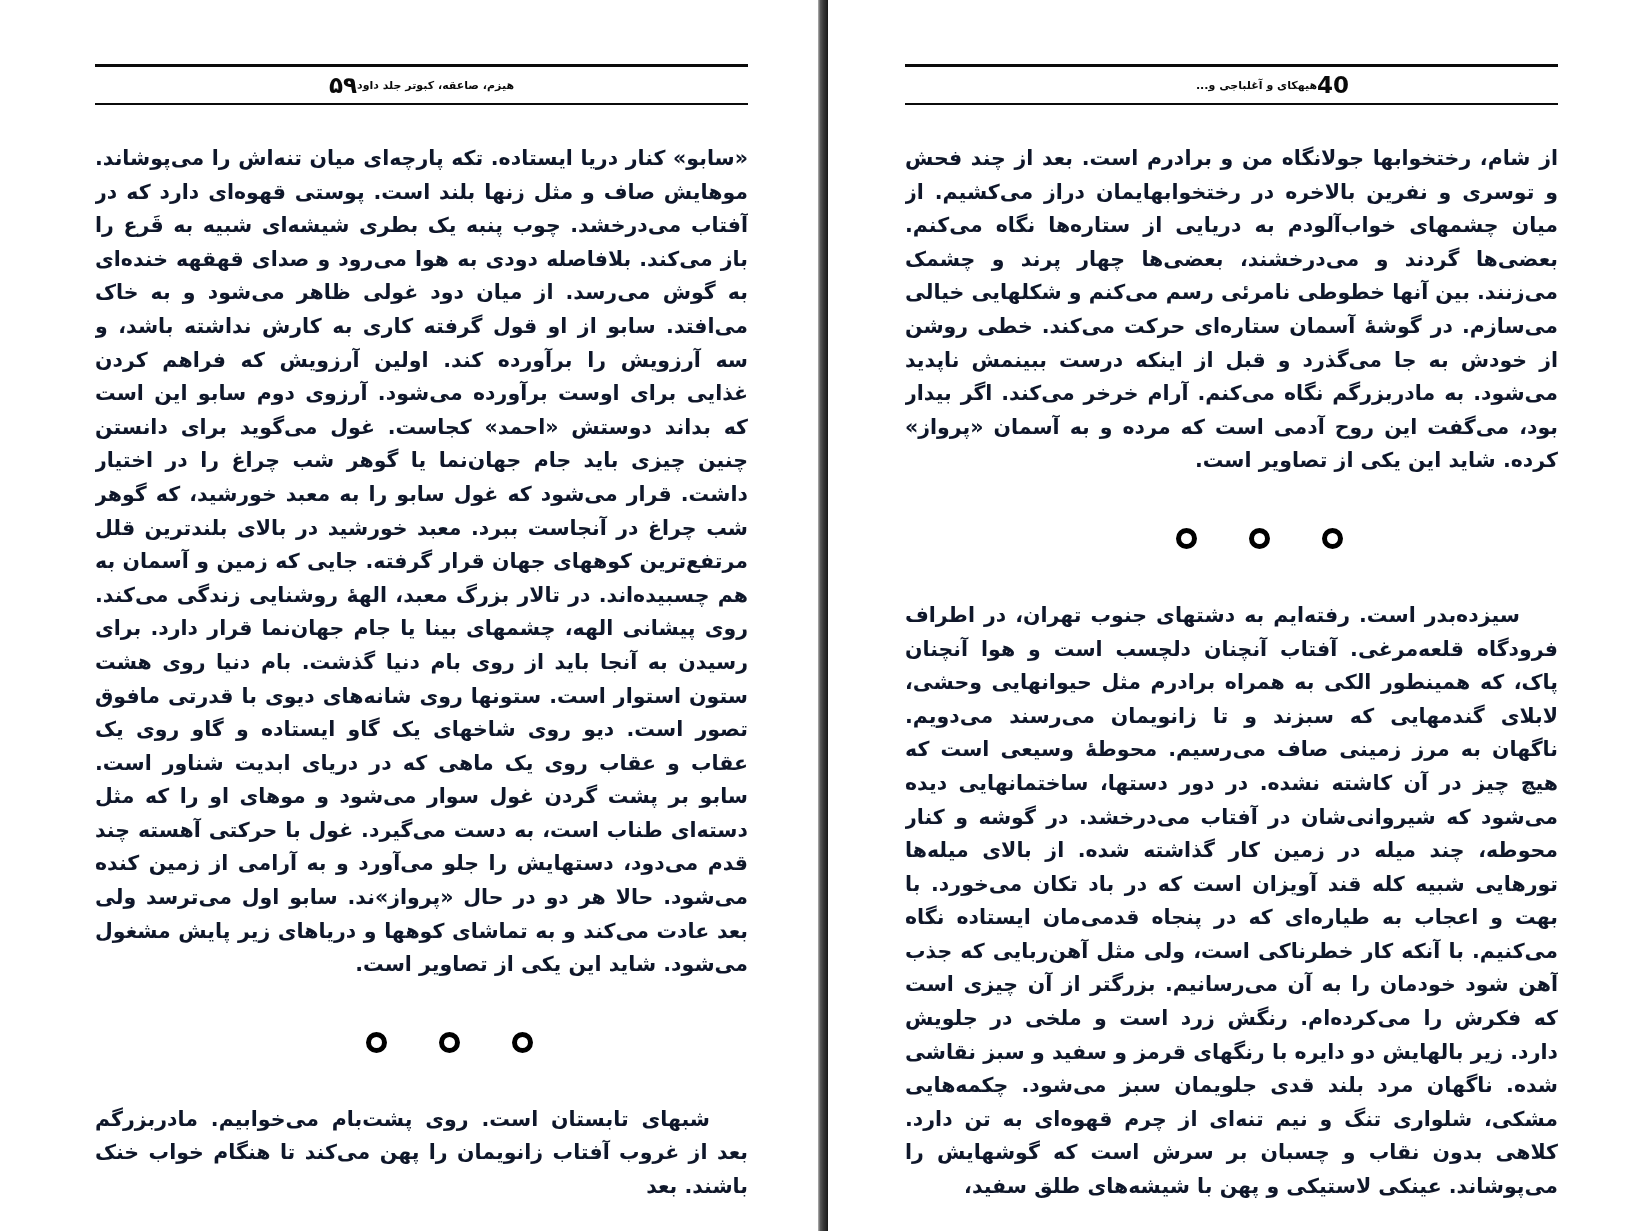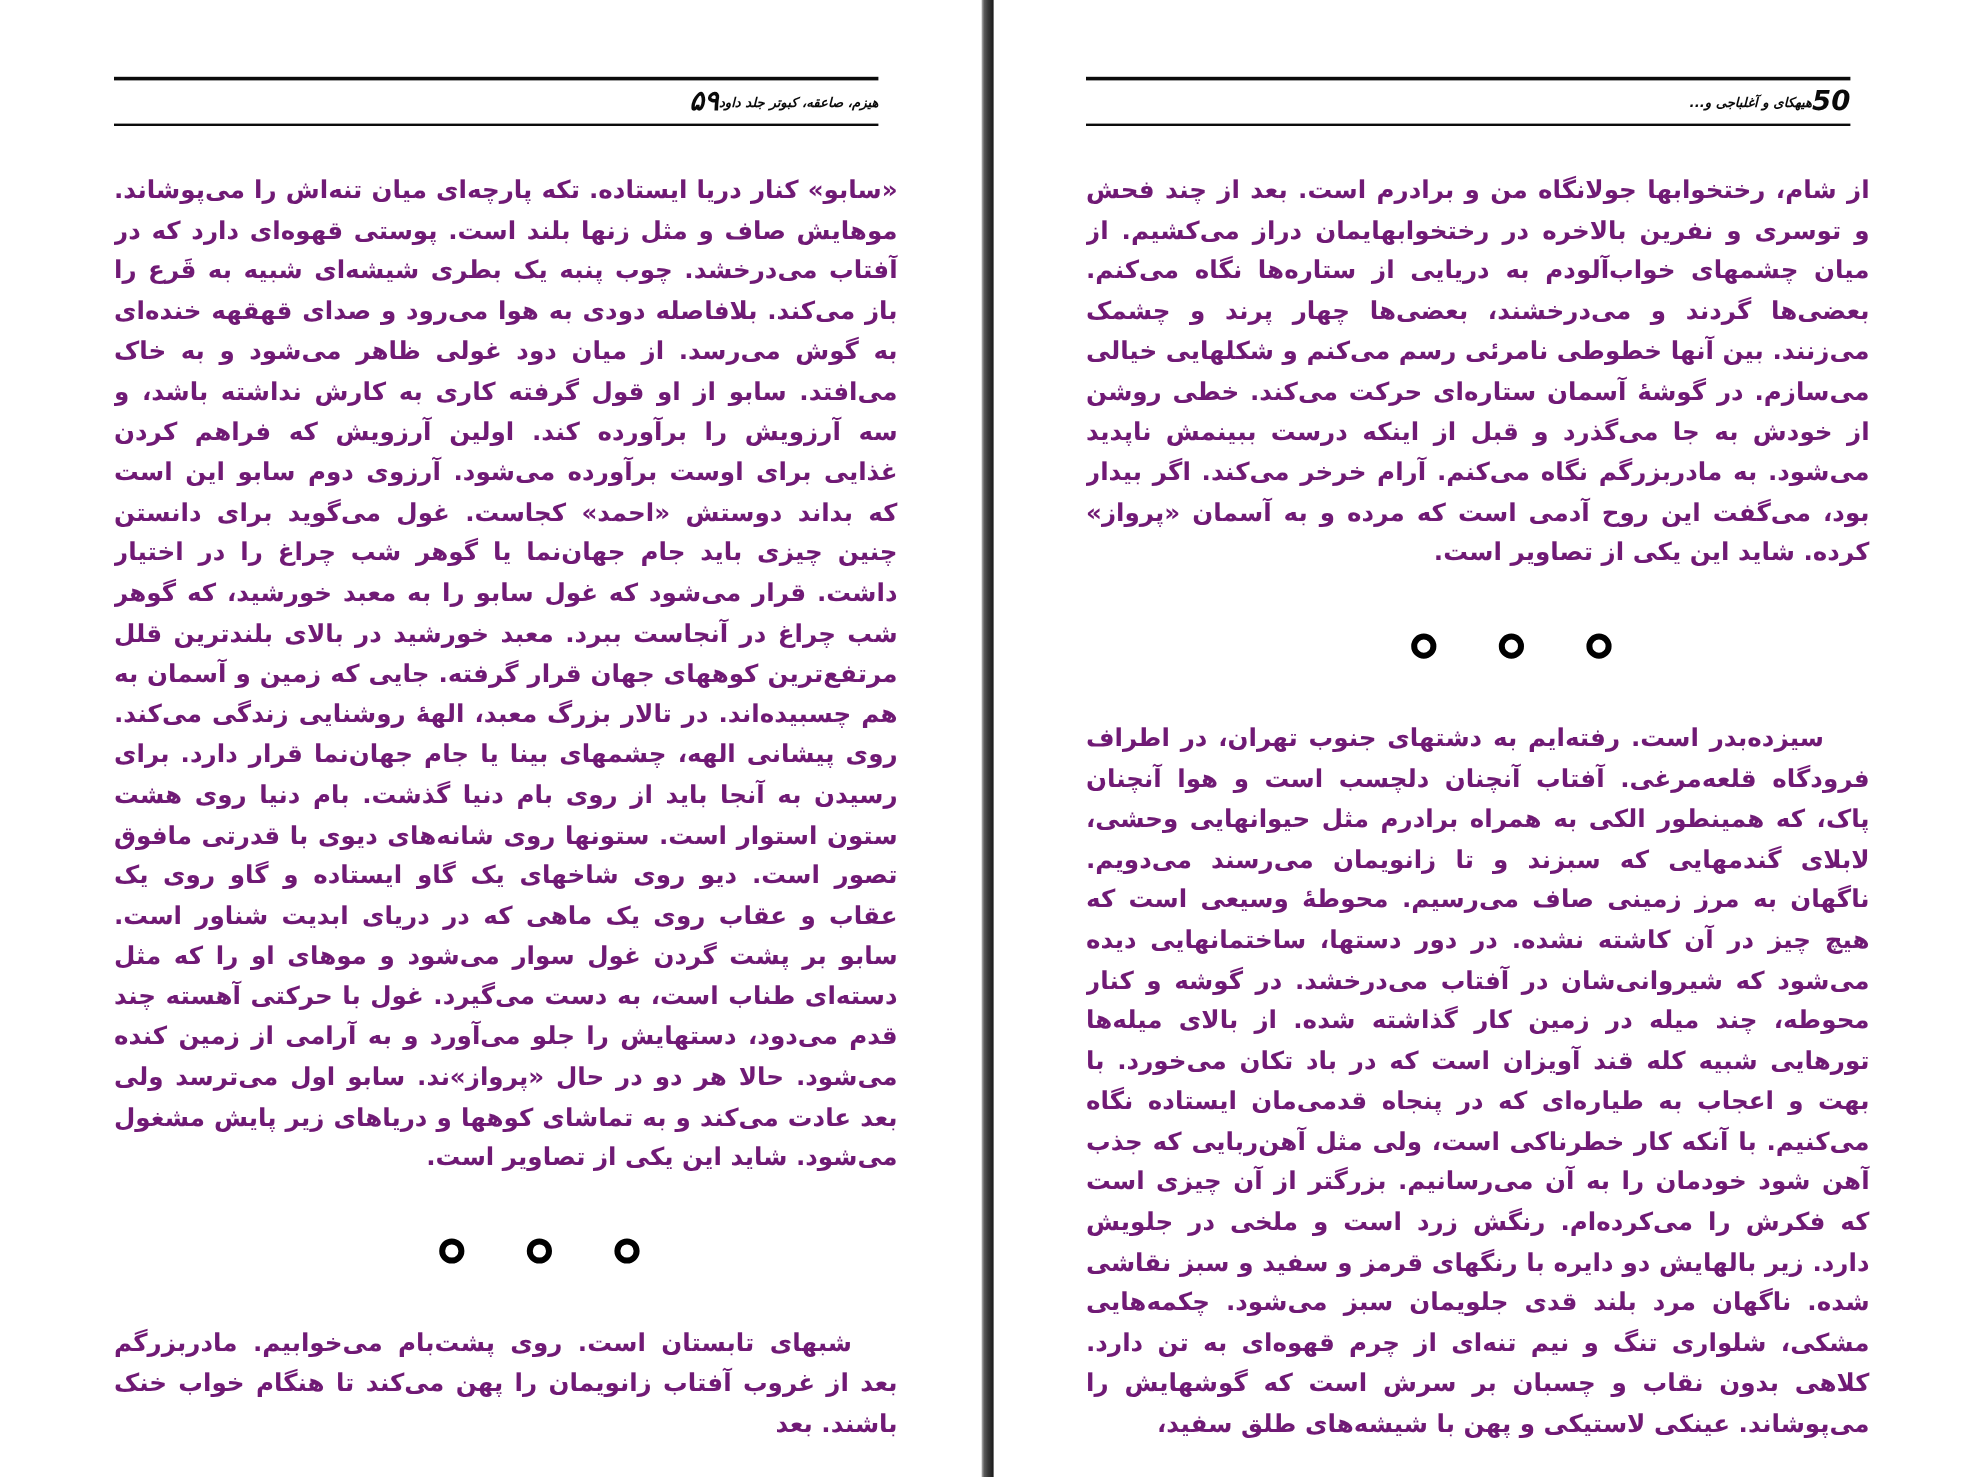--- a/index.html
+++ b/index.html
@@ -31,29 +31,28 @@
     height: 100%;
     overflow: hidden;
   }
   .page-left  { left: 95px;  width: 653px; }
   .page-right { left: 905px; width: 653px; }
 
   .running-head {
     position: absolute;
     top: 64px;
     left: 0;
-    right: 16px;
+    right: 0;
     height: 36px;
     border-top: 3px solid #0b0b0b;
     border-bottom: 2px solid #0b0b0b;
     display: flex;
     align-items: center;
-    justify-content: flex-end;
+    justify-content: center;
     direction: ltr;
-    font-style: italic;
   }
   .page-num {
     font-size: 23px;
     font-weight: bold;
     color: #0a0a0a;
     line-height: 1;
   }
   .head-title {
     font-size: 11px;
     font-weight: bold;
@@ -68,21 +67,21 @@
     top: 142px;
     left: 0;
     right: 0;
     bottom: 0;
     direction: rtl;
   }
   .para {
     margin: 0;
     font-size: 20.5px;
     font-weight: bold;
-    color: #701a75;
+    color: #0f172a;
     line-height: 33.6px;
     text-align: justify;
     text-justify: inter-word;
   }
   .para.indent { text-indent: 38px; }
 
   .sep {
     display: flex;
     justify-content: center;
     gap: 52px;
@@ -116,21 +115,21 @@
         </div>
         <p class="para indent">شبهای تابستان است. روی پشت‌بام می‌خوابیم. مادربزرگم بعد از غروب آفتاب زانویمان را پهن می‌کند تا هنگام خواب خنک باشند. بعد</p>
       </div>
   </section>
 
   <div class="spine"></div>
 
   <section class="page page-right">
     <header class="running-head head-right">
       <span class="head-title">هیهکای و آغلباجی و...</span>
-      <span class="page-num">50</span>
+      <span class="page-num">40</span>
     </header>
     <div class="page-body">
         <p class="para">از شام، رختخوابها جولانگاه من و برادرم است. بعد از چند فحش و توسری و نفرین بالاخره در رختخوابهایمان دراز می‌کشیم. از میان چشمهای خواب‌آلودم به دریایی از ستاره‌ها نگاه می‌کنم. بعضی‌ها گردند و می‌درخشند، بعضی‌ها چهار پرند و چشمک می‌زنند. بین آنها خطوطی نامرئی رسم می‌کنم و شکلهایی خیالی می‌سازم. در گوشهٔ آسمان ستاره‌ای حرکت می‌کند. خطی روشن از خودش به جا می‌گذرد و قبل از اینکه درست ببینمش ناپدید می‌شود. به مادربزرگم نگاه می‌کنم. آرام خرخر می‌کند. اگر بیدار بود، می‌گفت این روح آدمی است که مرده و به آسمان «پرواز» کرده. شاید این یکی از تصاویر است.</p>
         <div class="sep">
           <span class="dot"></span>
           <span class="dot"></span>
           <span class="dot"></span>
         </div>
         <p class="para indent">سیزده‌بدر است. رفته‌ایم به دشتهای جنوب تهران، در اطراف فرودگاه قلعه‌مرغی. آفتاب آنچنان دلچسب است و هوا آنچنان پاک، که همینطور الکی به همراه برادرم مثل حیوانهایی وحشی، لابلای گندمهایی که سبزند و تا زانویمان می‌رسند می‌دویم. ناگهان به مرز زمینی صاف می‌رسیم. محوطهٔ وسیعی است که هیچ چیز در آن کاشته نشده. در دور دستها، ساختمانهایی دیده می‌شود که شیروانی‌شان در آفتاب می‌درخشد. در گوشه و کنار محوطه، چند میله در زمین کار گذاشته شده. از بالای میله‌ها تورهایی شبیه کله قند آویزان است که در باد تکان می‌خورد. با بهت و اعجاب به طیاره‌ای که در پنجاه قدمی‌مان ایستاده نگاه می‌کنیم. با آنکه کار خطرناکی است، ولی مثل آهن‌ربایی که جذب آهن شود خودمان را به آن می‌رسانیم. بزرگتر از آن چیزی است که فکرش را می‌کرده‌ام. رنگش زرد است و ملخی در جلویش دارد. زیر بالهایش دو دایره با رنگهای قرمز و سفید و سبز نقاشی شده. ناگهان مرد بلند قدی جلویمان سبز می‌شود. چکمه‌هایی مشکی، شلواری تنگ و نیم تنه‌ای از چرم قهوه‌ای به تن دارد. کلاهی بدون نقاب و چسبان بر سرش است که گوشهایش را می‌پوشاند. عینکی لاستیکی و پهن با شیشه‌های طلق سفید،</p>
       </div>

